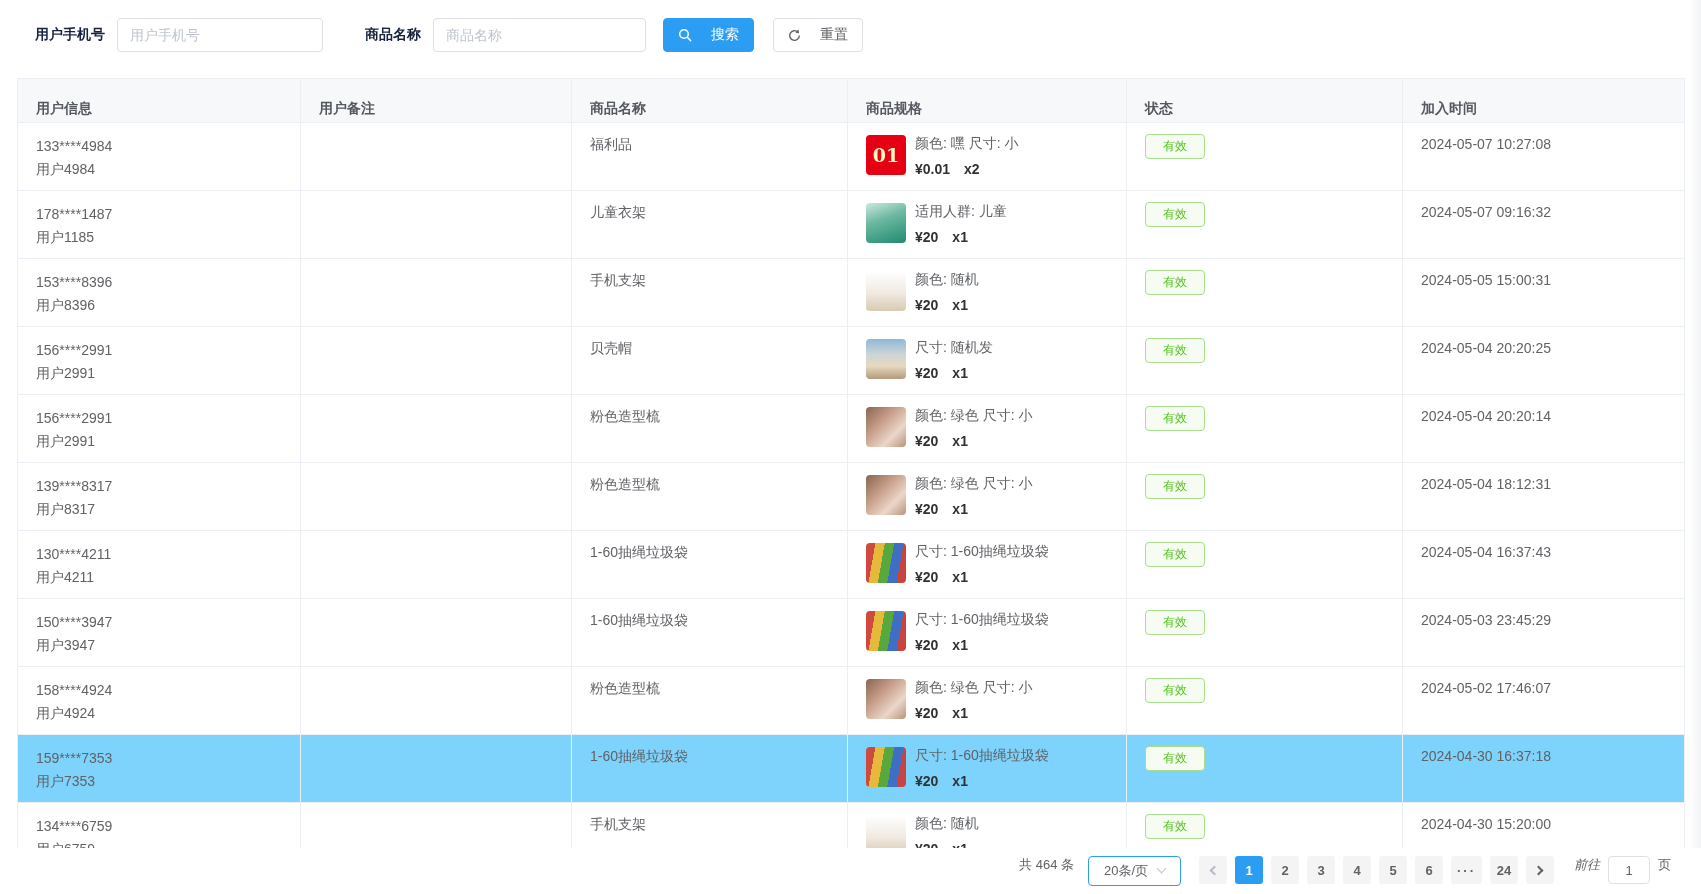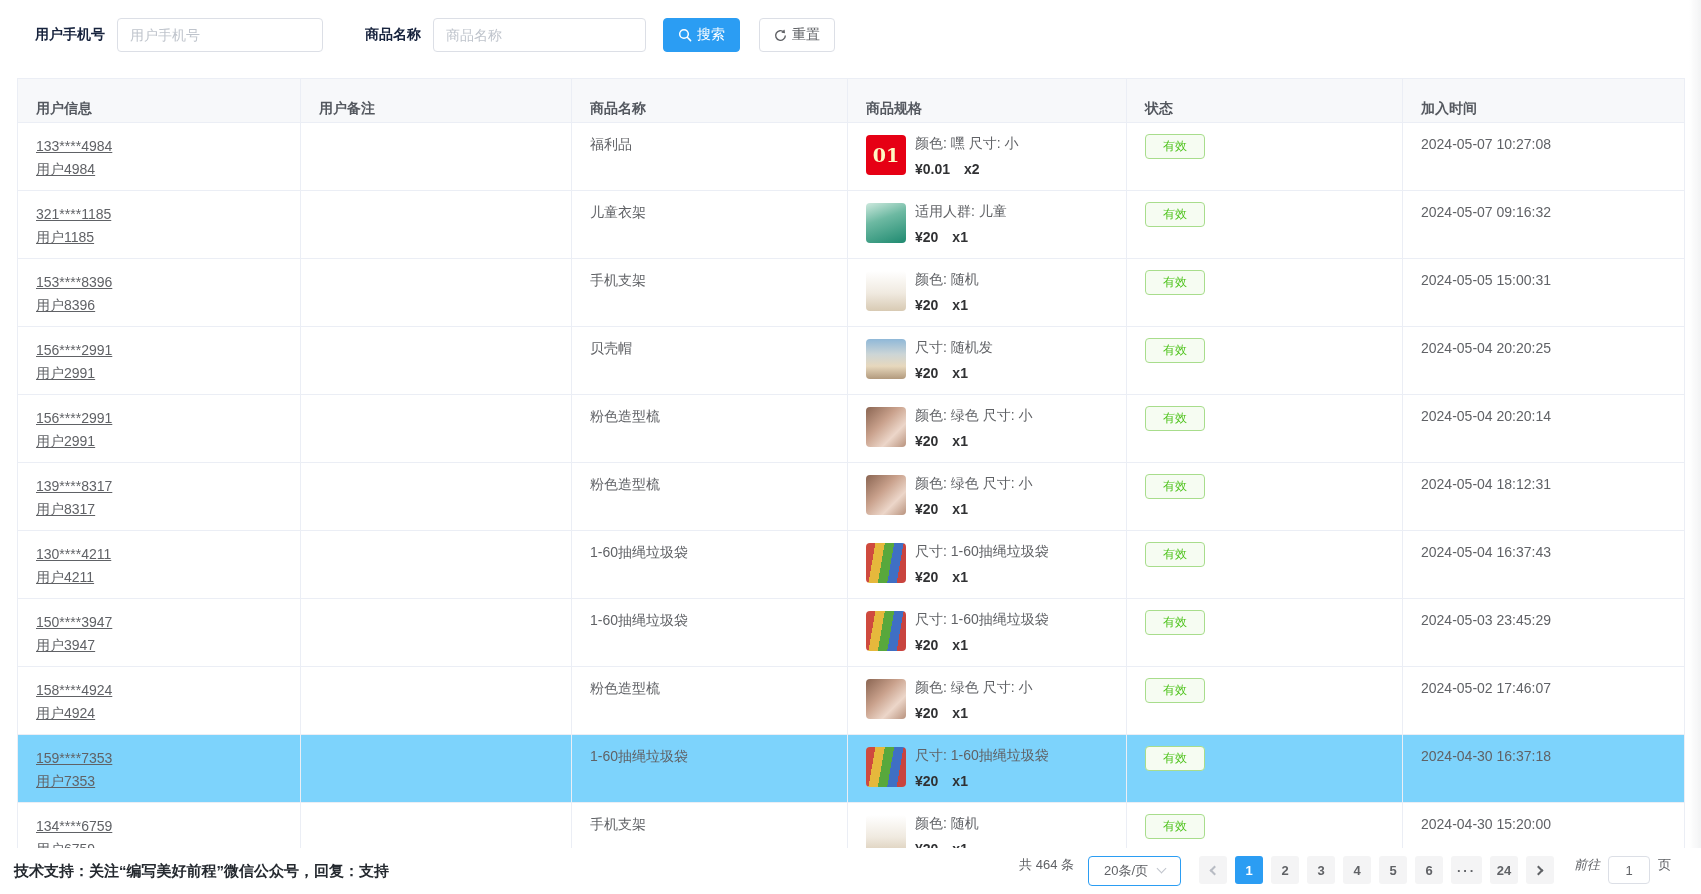--- a/index.html
+++ b/index.html
@@ -9,34 +9,34 @@
   
   .search-bar { display:flex; align-items:center; height:34px; margin:18px 0 0 35px; }
   .form-label { font-size:14px; font-weight:700; color:#17233d; white-space:nowrap; }
   .label-product { margin-left:42px; }
   .inp { height:34px; border:1px solid #dcdfe6; border-radius:4px; padding:0 12px;
     font-size:14px; color:#606266; outline:none; margin-left:12px; background:#fff; }
   .inp::placeholder { color:#bfc4cc; }
   .inp.phone { width:206px; }
   .inp.product { width:213px; }
   .btn { height:34px; border-radius:4px; font-size:14px; display:inline-flex; align-items:center;
-    gap:5px; cursor:pointer; padding:0 14px; font-family:inherit; }
+    gap:19px; cursor:pointer; padding:0 14px; font-family:inherit; }
   .btn-primary { margin-left:17px; background:#2b9df3; border:1px solid #2b9df3; color:#fff; }
   .btn-plain { margin-left:19px; background:#fff; border:1px solid #dcdfe6; color:#606266; }
 
   
   .table-wrap { margin:26px 17px 0 17px; }
   table { border-collapse:collapse; table-layout:fixed; width:1667px; }
   th { height:44px; background:#f7f8fa; text-align:left; padding:16px 16px 0 18px; font-size:14px;
     color:#54585f; font-weight:700; border:1px solid #ebeef5; }
   tr.tr { height:68px; }
   td { vertical-align:top; padding:13px 16px 0 18px; border:1px solid #ebeef5;
     font-size:14px; color:#606266; background:#fff; }
   .row-highlight td { background:#7dd3fc; }
-  .cell-line { line-height:20px;text-decoration:underline; }
+  .cell-line { line-height:20px; }
   .cell-line + .cell-line { margin-top:3px; }
   td.spec-td { padding-top:12px; }
   .spec-wrap { display:flex; }
   .thumb { width:40px; height:40px; border-radius:4px; flex:0 0 40px; display:flex;
     align-items:center; justify-content:center; overflow:hidden; background:#eee; }
   .thumb-label { font-family:"DejaVu Serif","Liberation Serif",serif; font-weight:700;
     font-size:19px; color:#fef9c3; }
   .spec-text { margin-left:9px; display:flex; flex-direction:column;
     justify-content:space-between; height:42px; }
   .spec-line { line-height:16px; }
@@ -141,21 +141,21 @@
       </div>
     </td>
     <td class="status-td">
       <span class="badge">有效</span>
     </td>
     <td>2024-05-07 10:27:08</td>
   </tr>
 
   <tr class="tr">
     <td>
-      <div class="cell-line">321****1185</div>
+      <div class="cell-line">178****1487</div>
       <div class="cell-line">用户1185</div>
     </td>
     <td></td>
     <td>儿童衣架</td>
     <td class="spec-td">
       <div class="spec-wrap">
         <div class="thumb" style="background: linear-gradient(160deg, rgb(205, 233, 222) 0%, rgb(109, 185, 162) 40%, rgb(31, 138, 112) 100%);">
           <span class="thumb-label"></span>
         </div>
         <div class="spec-text">
@@ -403,21 +403,20 @@
     <td class="status-td">
       <span class="badge">有效</span>
     </td>
     <td>2024-04-30 15:20:00</td>
   </tr>
 </tbody>
   </table>
 </div>
 
 <div class="footer">
-  <span class="support">技术支持：关注“编写美好前程”微信公众号，回复：支持</span>
   <div class="pager">
     <span class="total">共 464 条</span>
     <div class="select">
       <span>20条/页</span>
       <span class="chev down"></span>
     </div>
     <button class="pg-btn prev">
         <span class="chev left"></span>
       </button>
     <span style="display:inline-flex;align-items:center">

